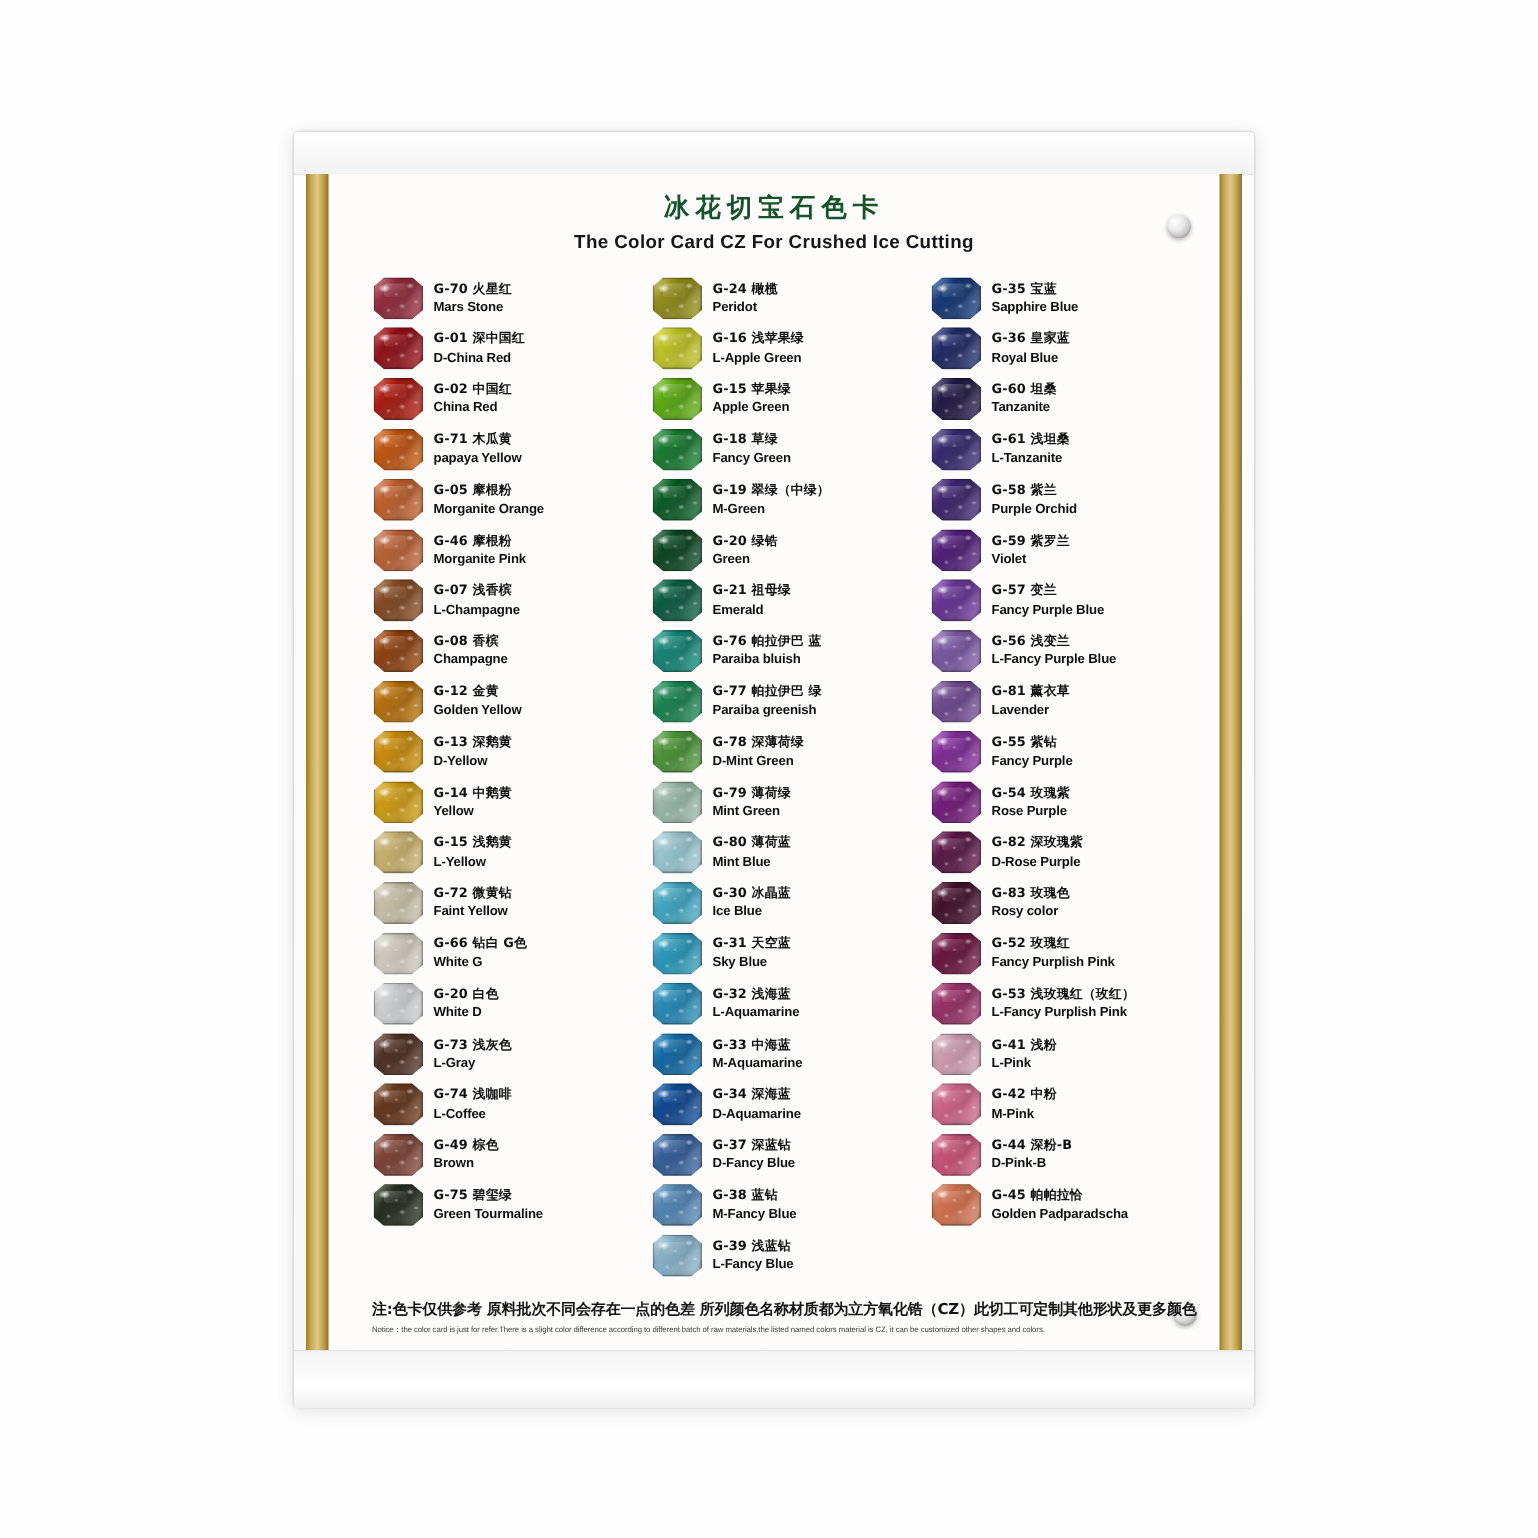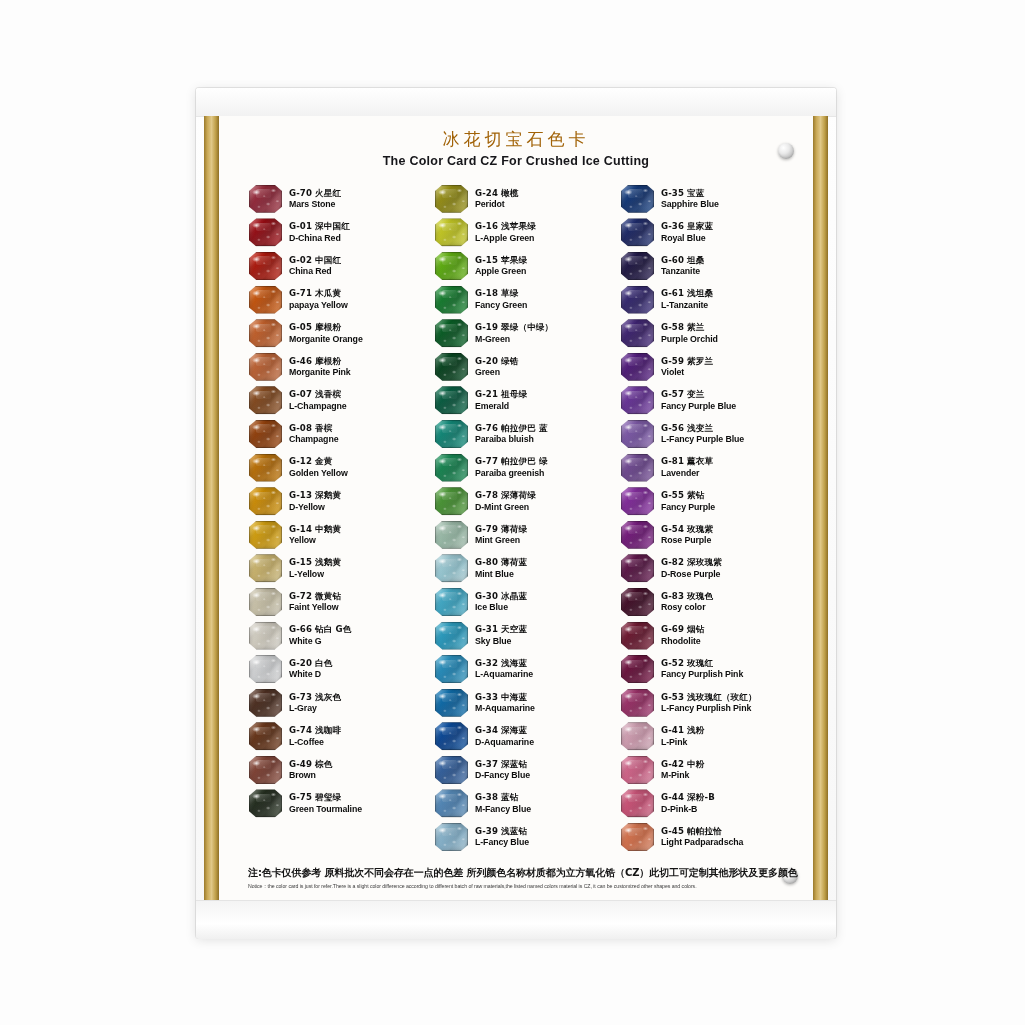--- a/index.html
+++ b/index.html
@@ -46,21 +46,21 @@
     position:absolute;width:16px;height:16px;border-radius:50%;
     background:radial-gradient(circle at 34% 30%, #ffffff 0%, #e9e9e9 38%, #bdbdbd 72%, #9a9a9a 100%);
     box-shadow:0 1px 3px rgba(0,0,0,.28), inset 0 -1px 2px rgba(0,0,0,.12);
   }
   .screw.tr{left:778px;top:143px;}
   .screw.br{left:782px;top:868px;}
 
   
   .header{position:absolute;left:204px;top:128px;width:624px;text-align:center;}
   .title-cn{
-    font-size:17px;font-weight:normal;letter-spacing:4px;color:#a16207;
+    font-size:17px;font-weight:bold;letter-spacing:4px;color:#14532d;
     font-family:"DejaVu Sans","Liberation Sans",sans-serif;line-height:1.4;
   }
   .title-en{
     font-size:12.5px;font-weight:600;color:#16161a;letter-spacing:.25px;
     margin-top:2px;
   }
 
   
   .columns{
     position:absolute;left:217px;top:182px;width:590px;height:672px;
@@ -826,33 +826,20 @@
             <div class="facet"></div>
             <div class="rim"></div>
           </div>
           <div class="lbl">
             <div class="cn">G-83  玫瑰色</div>
             <div class="en">Rosy color</div>
           </div>
         </div>
         <div class="row">
           <div class="gem">
-            <div class="glow" style="background: rgb(142, 36, 64);"></div>
-            <div class="base" style="background: linear-gradient(145deg, rgb(142, 36, 64) 0%, rgb(100, 18, 42) 55%, rgb(142, 36, 64) 100%);"></div>
-            <div class="table"></div>
-            <div class="facet"></div>
-            <div class="rim"></div>
-          </div>
-          <div class="lbl">
-            <div class="cn">G-69  烟钻</div>
-            <div class="en">Rhodolite</div>
-          </div>
-        </div>
-        <div class="row">
-          <div class="gem">
             <div class="glow" style="background: rgb(142, 26, 82);"></div>
             <div class="base" style="background: linear-gradient(145deg, rgb(142, 26, 82) 0%, rgb(98, 12, 54) 55%, rgb(142, 26, 82) 100%);"></div>
             <div class="table"></div>
             <div class="facet"></div>
             <div class="rim"></div>
           </div>
           <div class="lbl">
             <div class="cn">G-52  玫瑰红</div>
             <div class="en">Fancy Purplish Pink</div>
           </div>
@@ -912,21 +899,21 @@
         <div class="row">
           <div class="gem">
             <div class="glow" style="background: rgb(244, 145, 106);"></div>
             <div class="base" style="background: linear-gradient(145deg, rgb(244, 145, 106) 0%, rgb(216, 108, 68) 55%, rgb(244, 145, 106) 100%);"></div>
             <div class="table"></div>
             <div class="facet"></div>
             <div class="rim"></div>
           </div>
           <div class="lbl">
             <div class="cn">G-45  帕帕拉恰</div>
-            <div class="en">Light Padparadscha</div>
+            <div class="en">Golden Padparadscha</div>
           </div>
         </div>
       </div>
     </div>
 
   <div class="notice">
     <div class="n-cn">注:色卡仅供参考 原料批次不同会存在一点的色差 所列颜色名称材质都为立方氧化锆（CZ）此切工可定制其他形状及更多颜色</div>
     <div class="n-en">Notice：the color card is just for refer.There is a slight color difference according to different batch of raw materials,the listed named colors material is CZ, it can be customized other shapes and colors.</div>
   </div>
 

